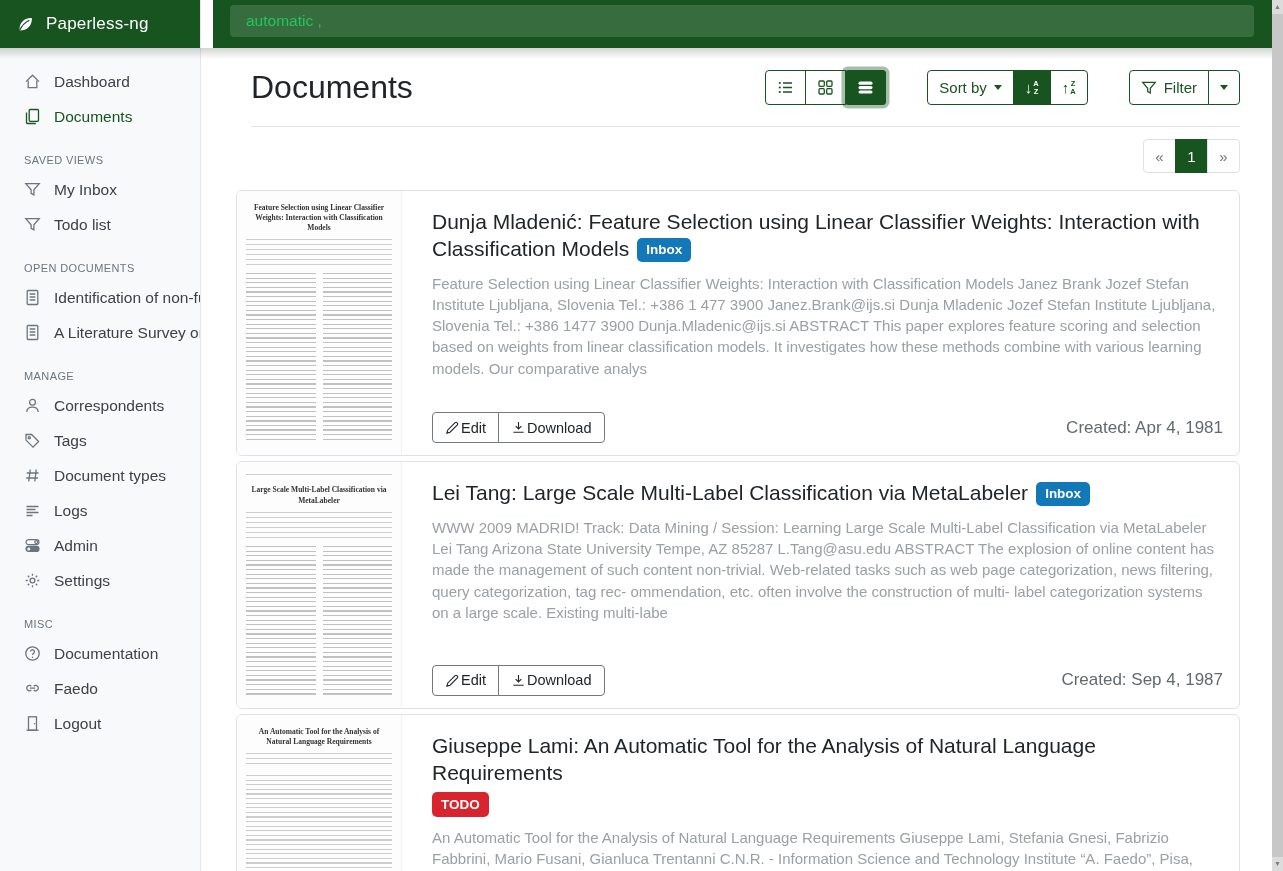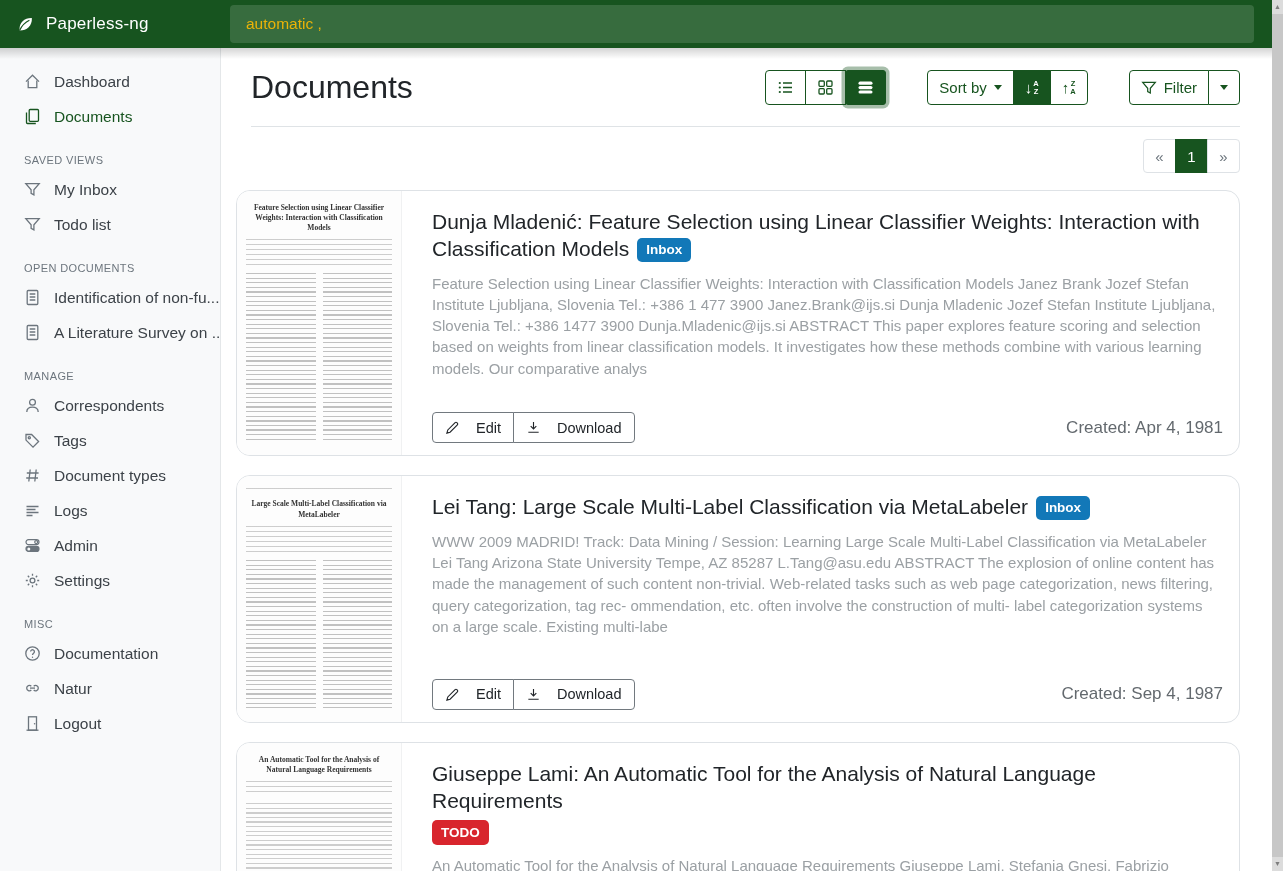--- a/index.html
+++ b/index.html
@@ -1,35 +1,35 @@
 <!DOCTYPE html>
 <html><head>
 <meta charset="utf-8">
 <style>
   * { margin:0; padding:0; box-sizing:border-box; }
   html,body { width:1283px; height:871px; overflow:hidden; background:#fff;
     font-family:"Liberation Sans","DejaVu Sans",sans-serif; color:#212529; }
 
   
-  .sidebar { position:absolute; left:0; top:0; width:221px; height:100%;
+  .sidebar { position:absolute; left:0; top:0; width:201px; height:100%;
     background:#f8f9fa; border-right:1px solid #e4e7e9; z-index:2; }
   .topbar  { position:absolute; left:213px; top:0; right:11px; height:48px;
     background:#17541f; z-index:3; }
   .main    { position:absolute; left:213px; top:48px; right:11px; bottom:0;
     background:#fff; padding:0 32px 0 23px; overflow:hidden; }
   .content-shadow { position:absolute; left:0; right:11px; top:48px; height:11px;
     background:linear-gradient(rgba(0,0,0,.17), rgba(0,0,0,0)); z-index:6; pointer-events:none; }
 
   
   .brand { height:48px; background:#17541f; display:flex; align-items:center;
     gap:11px; padding:0 16px; color:#fff; }
   .brand span { font-size:17px; letter-spacing:.2px; }
-  .search-box { position:absolute; left:17px; top:5px; right:18px; height:38px;
+  .search-box { position:absolute; left:17px; top:5px; right:18px; height:32px;
     background:rgba(255,255,255,.14); border-radius:4px; display:flex; align-items:center;
-    padding:0 16px; color:#eab308; font-size:15.5px; }
+    padding:0 16px; color:#22c55e; font-size:15.5px; }
 
   
   .nav { padding-top:16px; }
   .nav-item { display:flex; align-items:center; gap:13px; padding:8.5px 16px 8.5px 24px;
     font-size:15.5px; color:#3c4248; cursor:pointer; }
   .nav-item .ico { width:17px; height:17px; flex:none; color:#6c757d; display:inline-flex; }
   .nav-item.active { color:#17541f; }
   .nav-item.active .ico { color:#17541f; }
   .nav-item.doc-open { white-space:nowrap; overflow:hidden; }
   .section-title { margin:20px 24px 6px; font-size:11px; letter-spacing:.4px;
@@ -64,22 +64,22 @@
   .page-btn { min-width:33px; height:34px; border:1px solid #dee2e6; background:#fff;
     color:#6c757d; display:inline-flex; align-items:center; justify-content:center;
     font-size:15px; cursor:pointer; }
   .page-btn + .page-btn { margin-left:-1px; }
   .page-btn:first-child { border-radius:4px 0 0 4px; }
   .page-btn:last-child { border-radius:0 4px 4px 0; }
   .page-btn.current { background:#17541f; border-color:#17541f; color:#fff; }
 
   
   .cards { margin-top:17px; }
-  .card { display:flex; border:1px solid #dee2e6; border-radius:14px; background:#fff;
-    margin-bottom:19px; overflow:hidden; }
+  .card { display:flex; border:1px solid #dee2e6; border-radius:6px; background:#fff;
+    margin-bottom:5px; overflow:hidden; }
   .card.c1 { min-height:230px; } .card.c2 { min-height:226px; } .card.c3 { min-height:252px; }
   .thumb { width:165px; flex:none; background:#fdfdfd; border-right:1px solid #f0f1f2;
     padding:12px 9px; cursor:pointer; }
   .thumb-title { font-size:7.5px; font-weight:bold; text-align:center; color:#333;
     line-height:1.35; font-family:"Liberation Serif","DejaVu Serif",serif; }
   .thumb-meta { height:26px; margin-top:6px;
     background:repeating-linear-gradient(to bottom,#b9b9b9 0 1px,transparent 1px 5px);
     opacity:.7; }
   .thumb-cols { display:flex; gap:7px; margin-top:8px; }
   .thumb-col { flex:1; height:150px;
@@ -90,21 +90,21 @@
   .doc-title-row { font-size:21px; line-height:1.3; color:#212529; }
   .doc-title { cursor:pointer; }
   .tag-badge { display:inline-block; color:#fff; font-size:13.5px; font-weight:bold;
     padding:3.5px 9px; border-radius:5px; vertical-align:2px; margin-left:8px; cursor:pointer; }
   .tag-badge.newline { margin-left:0; margin-top:6px; }
   .doc-snippet { margin-top:10px; font-size:15px; line-height:1.42; color:#9ba0a4; }
   .card-actions { margin-top:auto; padding-top:13px; display:flex; align-items:center;
     justify-content:space-between; }
   .act-group { display:inline-flex; }
   .act-btn { border:1px solid #72797f; background:#fff; color:#212529; height:31px;
-    display:inline-flex; align-items:center; gap:16px; padding:0 12px; font-size:14.5px;
+    display:inline-flex; align-items:center; gap:1px; padding:0 12px; font-size:14.5px;
     cursor:pointer; }
   .act-btn + .act-btn { margin-left:-1px; }
   .act-btn:first-child { border-radius:4px 0 0 4px; }
   .act-btn:last-child { border-radius:0 4px 4px 0; }
   .created { font-size:17px; color:#63696e; }
 
   
   .scrollbar { position:absolute; right:0; top:0; width:11px; height:100%;
     background:#f1f1f1; z-index:10; }
   .scroll-thumb { position:absolute; left:0; right:0; top:14px; bottom:14px; background:#c7c7c7; }
@@ -254,21 +254,21 @@
       <span>Documentation</span>
     </div>
     <div class="nav-item">
       <span class="ico">
         <svg width="17" height="17" viewBox="0 0 17 17" fill="none" stroke="currentColor" stroke-width="1.3">
             <path d="M7.3 6.2 a2.7 2.7 0 0 0 -4.6 1.9 a2.7 2.7 0 0 0 4.6 1.9"></path>
             <path d="M9.7 6.2 a2.7 2.7 0 0 1 4.6 1.9 a2.7 2.7 0 0 1 -4.6 1.9"></path>
             <path d="M6 8.1 h5"></path>
           </svg>
       </span>
-      <span>Natur</span>
+      <span>Faedo</span>
     </div>
     <div class="nav-item">
       <span class="ico">
         <svg width="17" height="17" viewBox="0 0 17 17" fill="none" stroke="currentColor" stroke-width="1.3">
             <rect x="4.5" y="1.8" width="8" height="13.4"></rect>
             <path d="M2.5 15.2 h12"></path>
             <circle cx="10.6" cy="8.8" r=".8" fill="currentColor" stroke="none"></circle>
           </svg>
       </span>
       <span>Logout</span>

